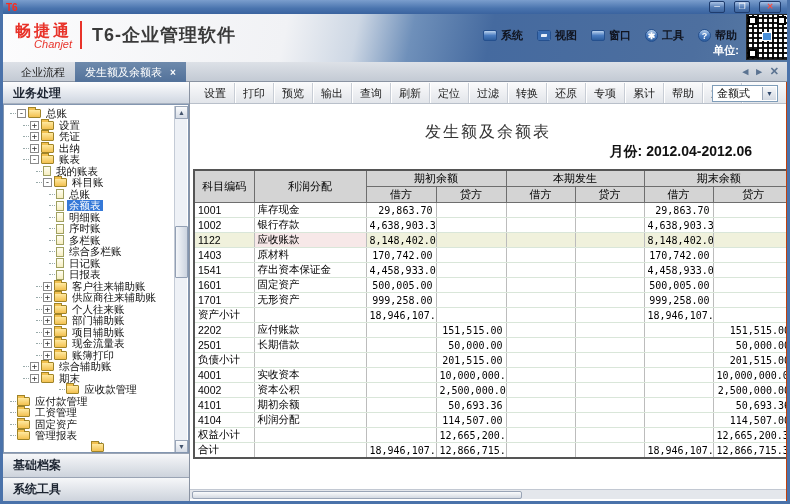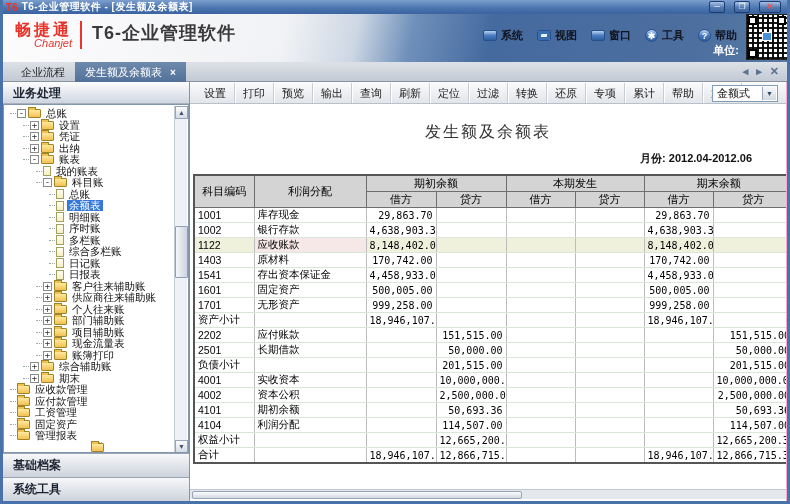--- a/index.html
+++ b/index.html
@@ -1,34 +1,34 @@
 <!DOCTYPE html>
 <html><head>
 <meta charset="utf-8">
 <style>
   * { margin:0; padding:0; box-sizing:border-box; }
   html,body { width:790px; height:504px; font-family:"Liberation Sans",sans-serif; }
-  .window { position:relative; width:790px; height:504px; background:#f9a8d4;
+  .window { position:relative; width:790px; height:504px; background:#c2410c;
             border-left:3px solid #4a72aa; border-right:3px solid #4a72aa; border-bottom:3px solid #4a72aa; overflow:hidden; }
 
   
   .titlebar { position:absolute; left:0; top:0; width:784px; height:14px;
               background:linear-gradient(#7b9ecd,#4a74ae 60%,#3a639f); display:flex; align-items:center; }
   .t6logo { color:#ff2a1a; font-weight:bold; font-size:10px; margin:0 4px 0 3px; font-family:"Liberation Sans",sans-serif; }
   .title-text { color:#fff; font-size:10px; font-weight:bold; letter-spacing:.5px; }
   .winbtns { position:absolute; right:6px; top:1px; display:flex; gap:9px; }
   .wbtn { width:16px; height:12px; border:1px solid #1e3c6e; border-radius:2px;
           background:linear-gradient(#a8c2e6,#547cb4 55%,#3c639c); color:#ffffff;
           font-size:8px; line-height:10px; text-align:center; }
   .wbtn.close { width:22px; color:#ff4a3a; font-weight:bold; }
 
   
   .brandbar { position:absolute; left:0; top:14px; width:784px; height:48px;
       background:linear-gradient(102deg,#fcfcfd 0%,#f1f2f5 36%,#cdd7e4 45%,#6f90ba 52%,#456a9f 62%,#4d6f9f 88%,#587aa4 100%); }
-  .brand-left { position:absolute; left:12px; top:7px; display:flex; align-items:flex-start; }
+  .brand-left { position:absolute; left:12px; top:7px; display:flex; align-items:center; }
   .logo-block { text-align:center; margin-right:8px; }
   .logo-cn { color:#e8332a; font-size:16px; font-weight:bold; letter-spacing:3px; line-height:16px; }
   .logo-en { color:#e8332a; font-size:11px; font-style:italic; line-height:9px; display:block; text-align:right; }
   .logo-divider { width:2px; height:28px; background:#e8332a; margin-right:10px; }
   .product-name { color:#3a3a3a; font-size:18px; font-weight:bold; letter-spacing:1px; }
   .app-menu { position:absolute; right:50px; top:14px; display:flex; gap:14px; align-items:center; }
   .menu-item { display:flex; align-items:center; gap:4px; font-size:11px; font-weight:bold; color:#10141f; cursor:default; }
   .mi { display:inline-block; width:14px; height:11px; border:1px solid #25508e; border-radius:2px;
         background:linear-gradient(#bcd4ef,#4a7cc0 50%,#2d5e9e); }
   .mi-grid { background:#e8f0fa; box-shadow:inset 3px 3px 0 #3a6cb0, inset -3px -3px 0 #3a6cb0; }
@@ -86,21 +86,21 @@
              display:flex; align-items:center; padding-left:6px; }
   .tb-btn { font-size:11px; color:#1a1a1a; padding:0 8px; line-height:20px; border-right:1px solid #c8cdd5;
             box-shadow:1px 0 0 #ffffff; cursor:default; }
   .fmt-select { position:absolute; right:8px; top:3px; width:66px; height:17px; background:#fff;
                 border:1px solid #7f9db9; font-size:11px; line-height:15px; padding-left:4px; color:#111; }
   .fmt-arrow { position:absolute; right:1px; top:1px; width:14px; height:13px;
                background:linear-gradient(#f6f7f9,#d3d9e2); border-left:1px solid #9aa6b8;
                font-size:7px; text-align:center; line-height:13px; color:#30486c; }
 
   .report-title { margin-top:18px; text-align:center; font-size:16px; color:#333; letter-spacing:2px; }
-  .report-month { margin-top:8px; text-align:right; padding-right:34px; font-size:11px; color:#111; font-weight:bold; }
+  .report-month { text-align:right; padding-right:34px; font-size:14px; color:#111; font-weight:bold; }
 
   table.report { border-collapse:collapse; margin:8px 0 0 3px; table-layout:fixed; width:600px; }
   table.report th, table.report td { overflow:hidden; white-space:nowrap; }
   table.report thead th { background:#d4d4d4; border:1px solid #6e6e6e; font-size:11px; font-weight:normal; color:#000; height:13px; }
   table.report { border:2px solid #555; }
   td { font-size:10.5px; color:#000; height:15px; padding:0 3px; border-right:1px solid #bcbcbc; border-bottom:1px solid #d9e6d9; }
   td.num { text-align:right; font-family:"DejaVu Sans Mono",monospace; font-size:10px; }
   td.txt { text-align:left; }
   tr.hl td { background:#f0f1dc; }
   tr.hl td.hl-cell { background:#f7e8e8; }
@@ -109,21 +109,20 @@
   .hthumb { position:absolute; left:2px; top:1px; width:330px; height:8px;
             background:linear-gradient(#fbfcfd,#d3d9e2); border:1px solid #99a4b6; border-radius:2px; }
 </style>
 </head>
 <body>
 
 <div class="window">
 
   <div class="titlebar">
     <span class="t6logo">T6</span>
-    <span class="title-text">T6-企业管理软件 - [发生额及余额表]</span>
     <span class="winbtns">
       <span class="wbtn">─</span>
       <span class="wbtn">❐</span>
       <span class="wbtn close">✕</span>
     </span>
   </div>
 
   <div class="brandbar">
     <div class="brand-left">
       <span class="logo-block">
@@ -308,21 +307,21 @@
               <span class="expander">+</span>
               <span class="ic-folder"></span>
               <span class="tree-label">综合辅助账</span>
             </div>
             <div class="tree-row" style="padding-left: 17px;">
               <span class="stub"></span>
               <span class="expander">+</span>
               <span class="ic-folder"></span>
               <span class="tree-label">期末</span>
             </div>
-            <div class="tree-row" style="padding-left: 4px;">
+            <div class="tree-row" style="padding-left: 4px; justify-content: center;">
               <span class="stub"></span>
               <span class="ic-folder"></span>
               <span class="tree-label">应收款管理</span>
             </div>
             <div class="tree-row" style="padding-left: 4px;">
               <span class="stub"></span>
               <span class="ic-folder"></span>
               <span class="tree-label">应付款管理</span>
             </div>
             <div class="tree-row" style="padding-left: 4px;">

